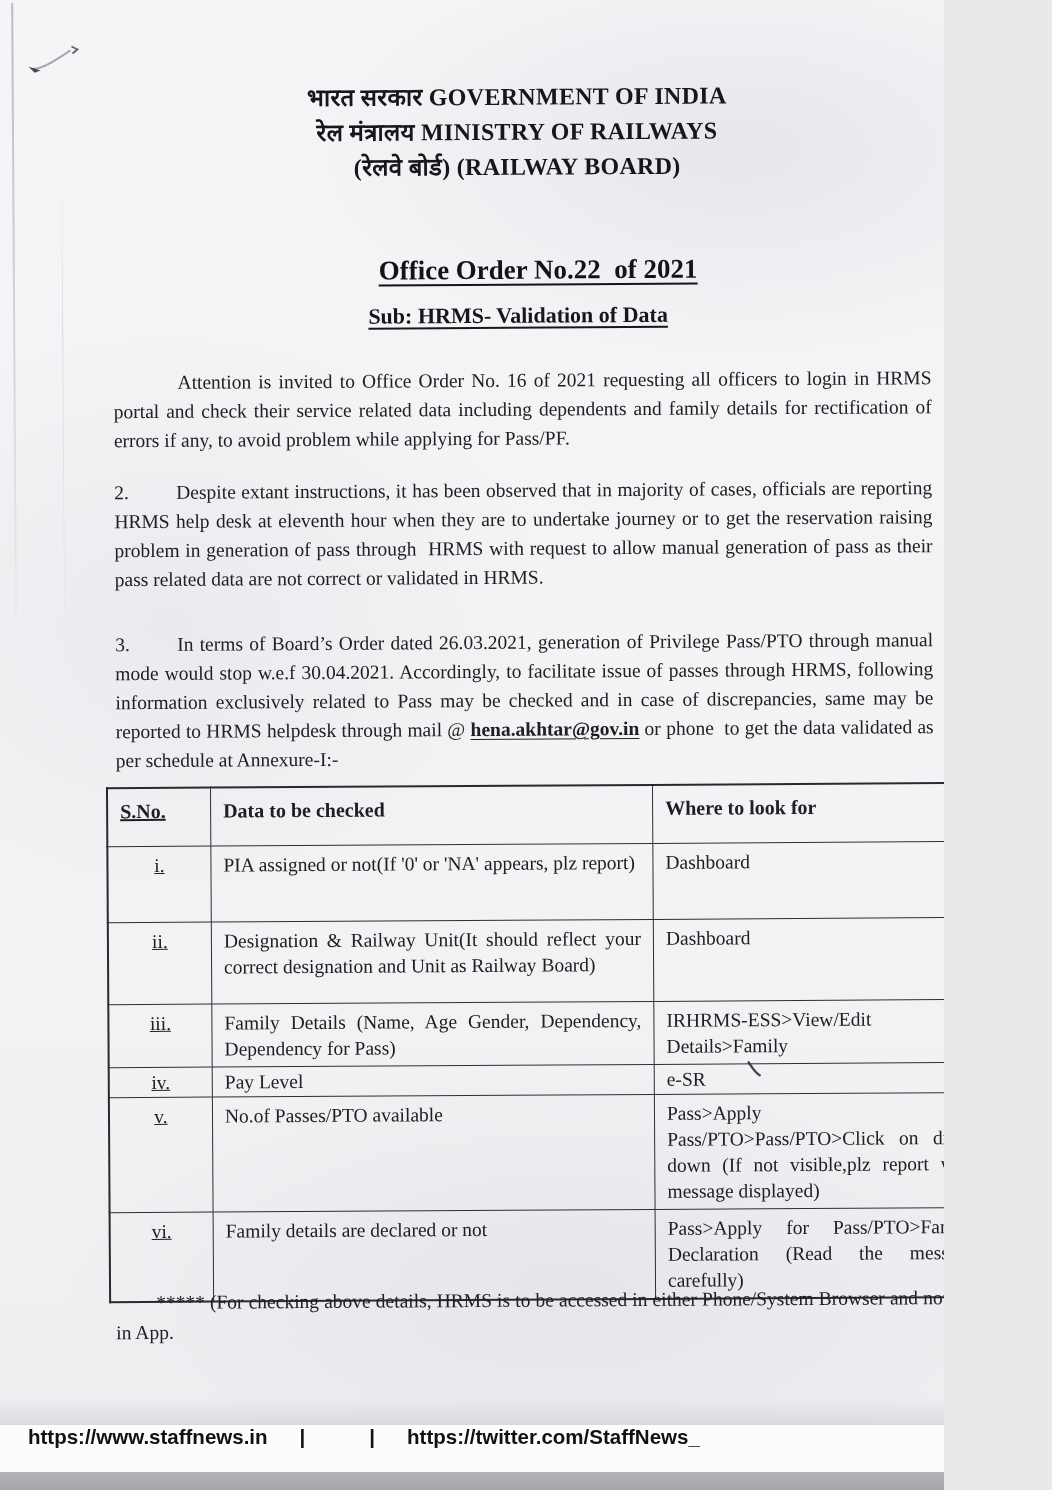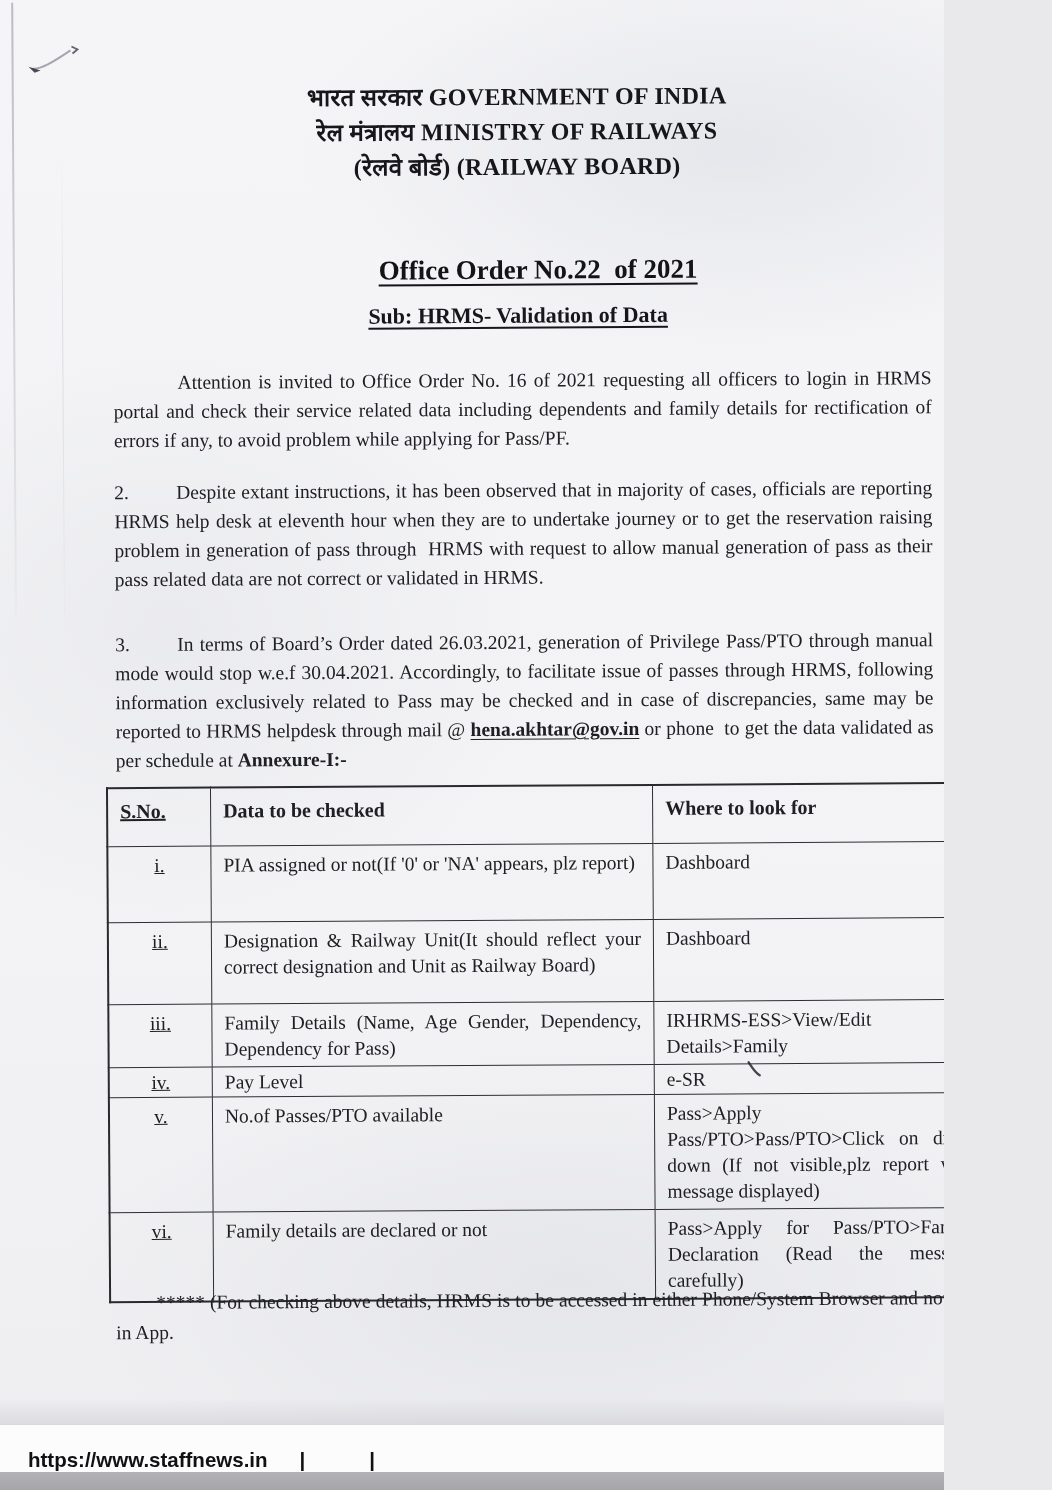--- a/index.html
+++ b/index.html
@@ -55,21 +55,21 @@
   
   .para {
     position: absolute; left: 115px; width: 818px;
     font-size: 19.5px; line-height: 29px; text-align: justify; color: #202024;
   }
   .p1 { top: 366px; text-indent: 64px; }
   .p2 { top: 476px; }
   .p3 { top: 628px; }
   .pnum { display: inline-block; width: 62px; text-indent: 0; }
   .email { font-weight: bold; text-decoration: underline; text-underline-offset: 3px; }
-  .bold { font-weight: bold; }
+  .bold { font-weight: normal; }
   .prewrap { white-space: pre-wrap; }
 
   
   table.annex {
     position: absolute; top: 785px; left: 105px;
     border-collapse: collapse; table-layout: fixed;
     width: 803px;
     font-size: 19.5px; line-height: 26px; color: #202024;
     border: 2.2px solid #2a2a2e;
   }
@@ -98,21 +98,21 @@
   .note {
     position: absolute; top: 1286px; left: 112px; width: 832px;
     font-size: 19.5px; line-height: 30px; text-align: justify;
     text-indent: 40px; color: #202024;
   }
 
   
   .footer-band {
     position: absolute; left: 0; top: 1424px; width: 1052px; height: 48px;
     background: #fcfcfd;
-    display: flex; align-items: flex-end;
+    display: flex; align-items: flex-start;
     font-family: "Liberation Sans", "DejaVu Sans", sans-serif;
     font-weight: bold; font-size: 20.5px; color: #111114;
     white-space: nowrap; overflow: hidden;
     padding-left: 28px; box-sizing: border-box;
     border-top: 1px solid #d8d8dc;
   }
   .footer-band .sep { margin: 0 32px; }
   .bottom-strip {
     position: absolute; left: 0; top: 1472px; width: 1052px; height: 18px;
     background: linear-gradient(180deg, #b2b2b7, #a5a5aa);
@@ -217,17 +217,18 @@
     </div>
 
   </div>
 
   <div class="pre-footer-shadow"></div>
 
   <div class="footer-band">
     <span>https://www.staffnews.in</span>
     <span class="sep">|</span>
     <span class="sep">|</span>
+    <span>https://twitter.com/StaffNews_</span>
   </div>
 
   <div class="bottom-strip"></div>
 
 </div>
 
 </body></html>

